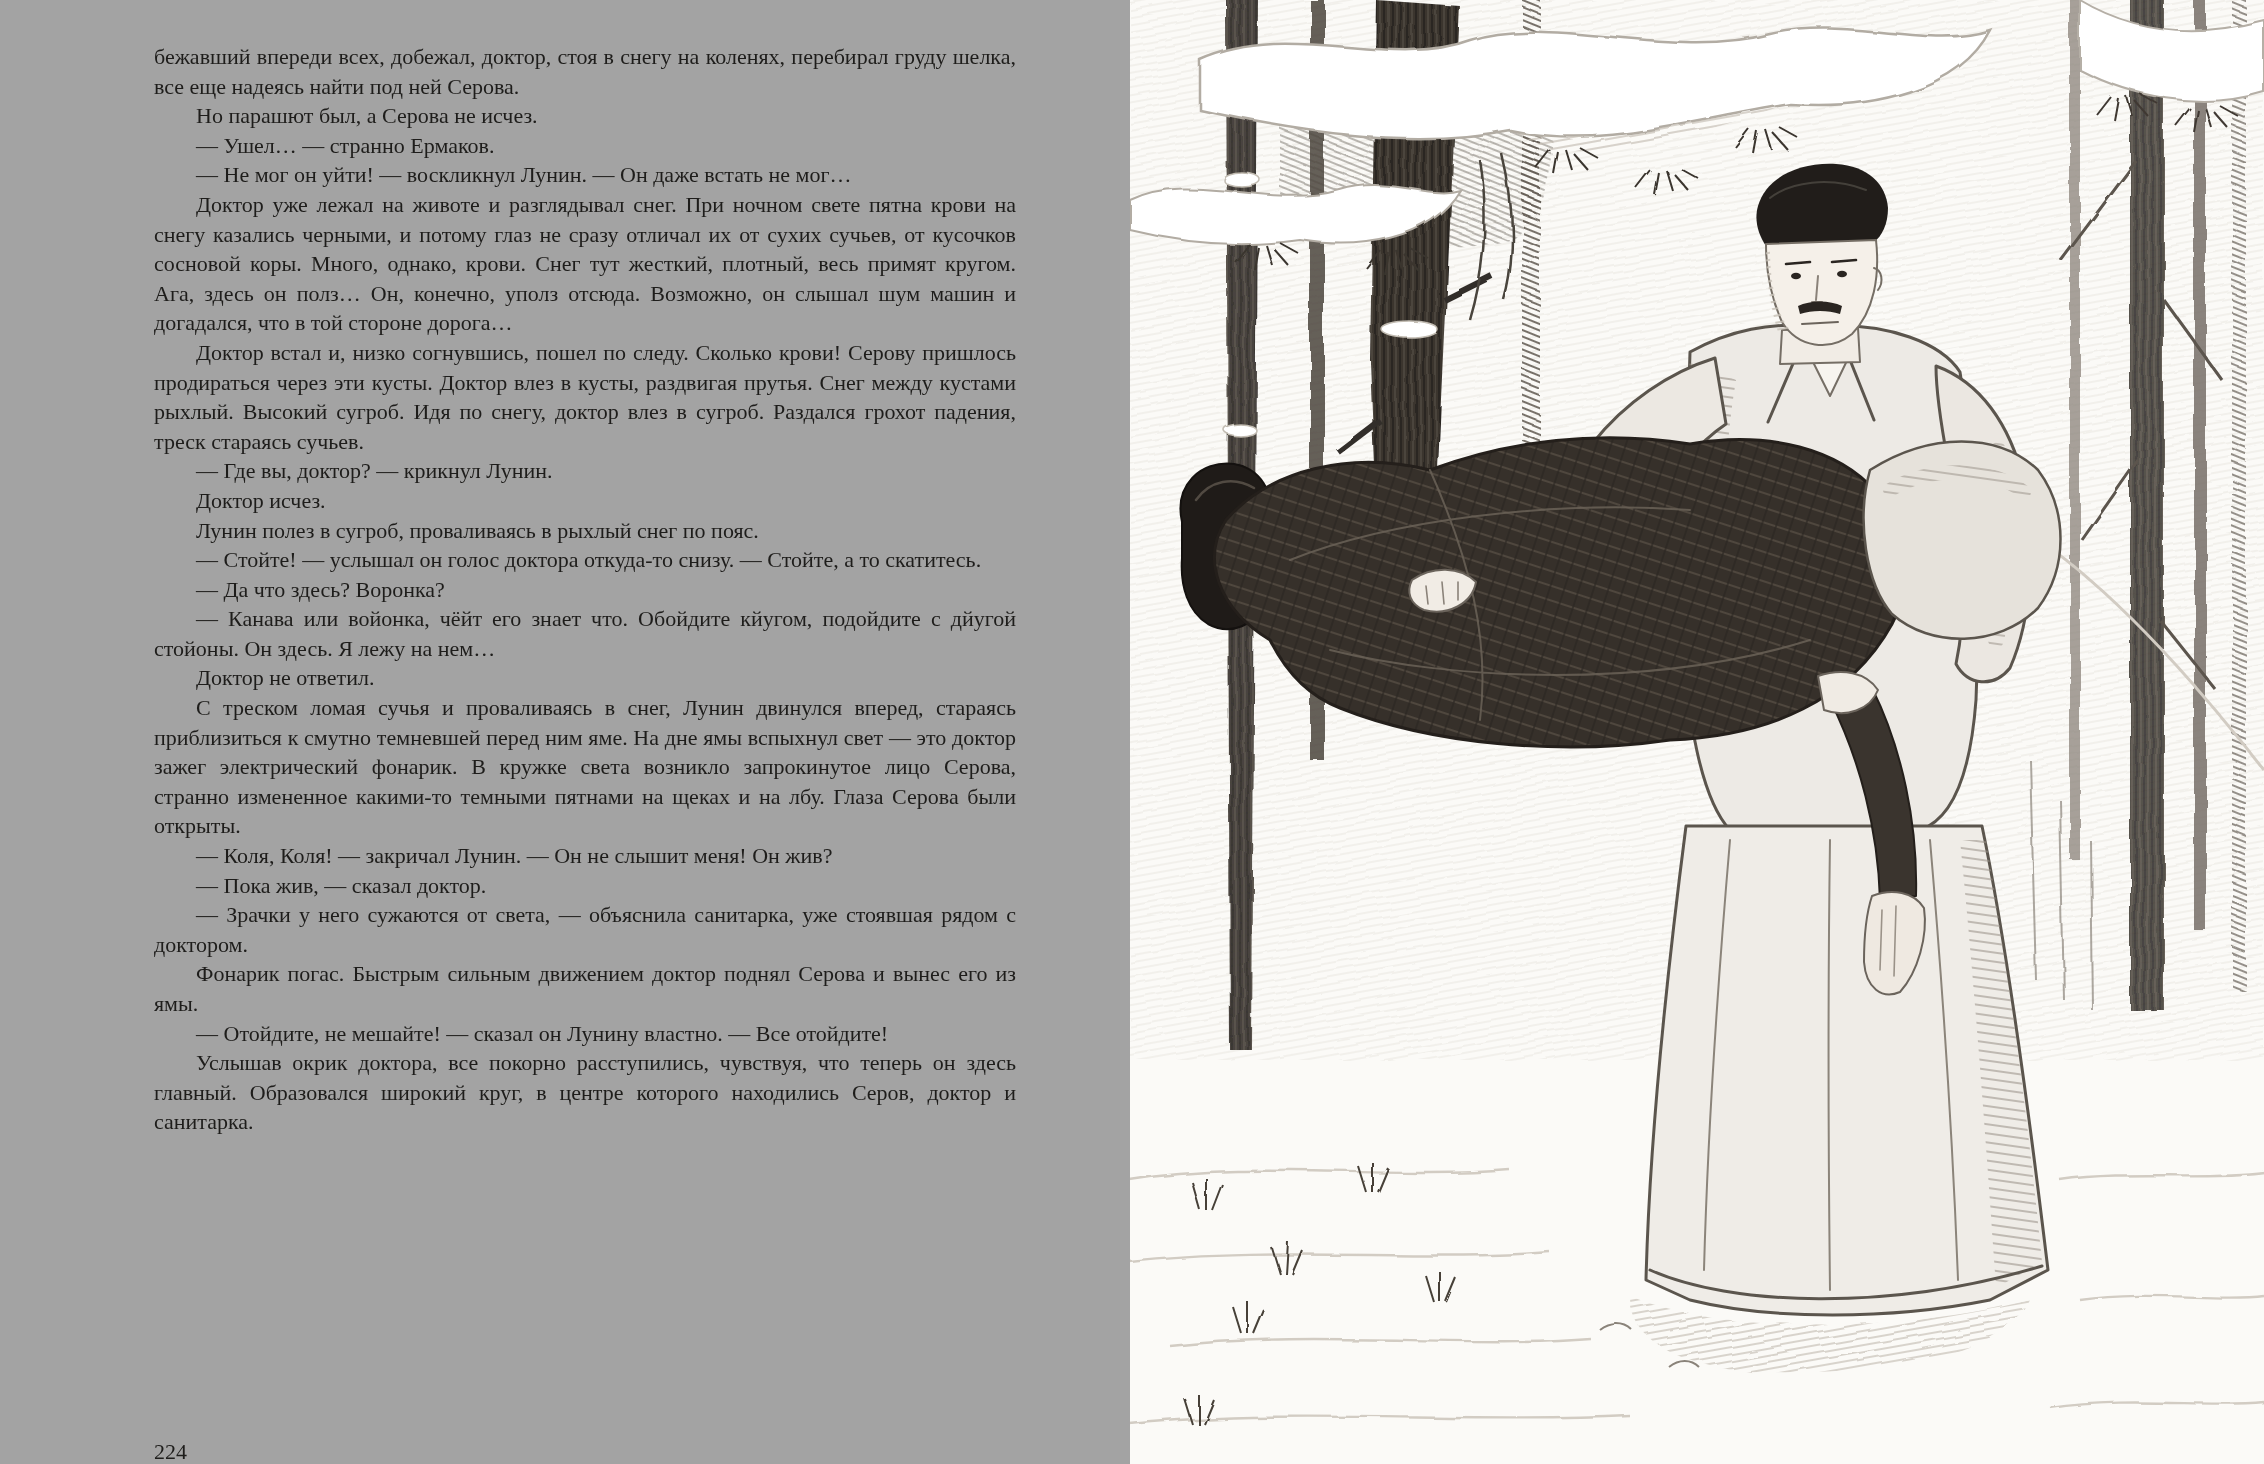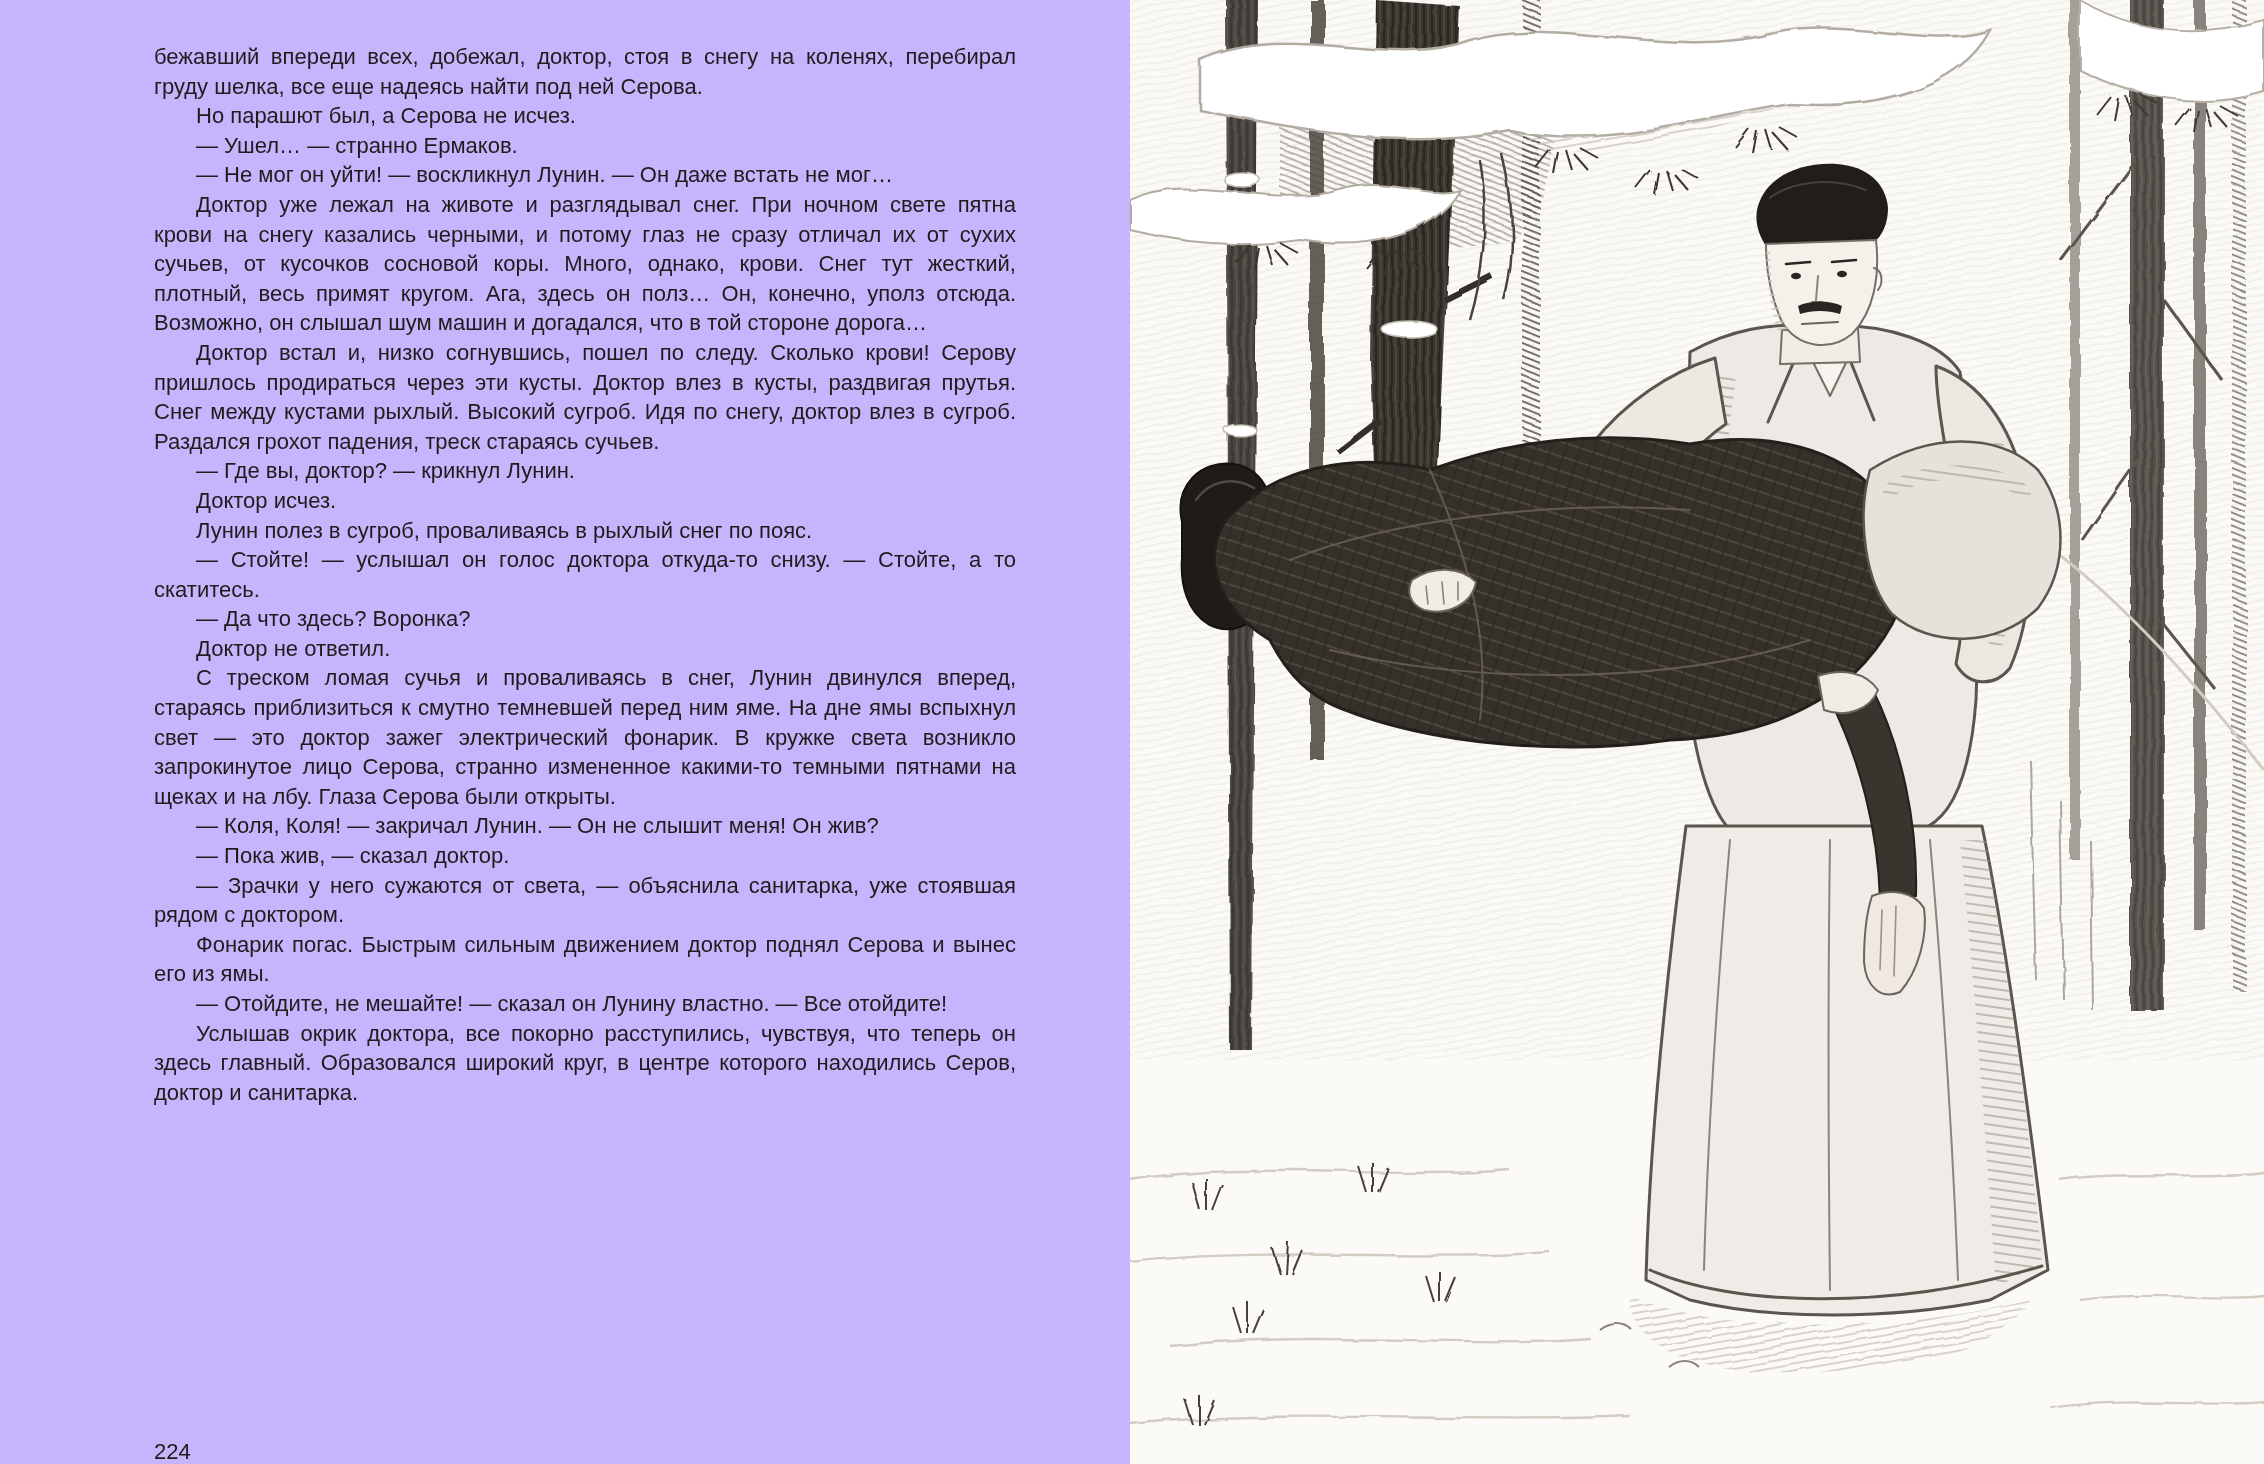--- a/index.html
+++ b/index.html
@@ -1,21 +1,21 @@
 <!DOCTYPE html>
 <html><head>
 <meta charset="utf-8">
 <style>
   html,body{margin:0;padding:0;background:#ffffff;}
   .spread{
     position:relative;
     width:2264px;height:1464px;
-    background:#c4b5fd;
+    background:#a3a3a3;
     overflow:hidden;
-    font-family:Liberation Sans, sans-serif;
+    font-family:Liberation Serif, serif;
   }
   .text-page{
     position:absolute;
     left:154px;top:42px;
     width:862px;
     font-size:22px;
     line-height:29.6px;
     color:#1e1d1b;
     font-weight:500;
     text-align:justify;
@@ -48,20 +48,21 @@
     <p>Но парашют был, а Серова не исчез.</p>
     <p>— Ушел… — странно Ермаков.</p>
     <p>— Не мог он уйти! — воскликнул Лунин. — Он даже встать не мог…</p>
     <p>Доктор уже лежал на животе и разглядывал снег. При ночном свете пятна крови на снегу казались черными, и потому глаз не сразу отличал их от сухих сучьев, от кусочков сосновой коры. Много, однако, крови. Снег тут жесткий, плотный, весь примят кругом. Ага, здесь он полз… Он, конечно, уполз отсюда. Возможно, он слышал шум машин и догадался, что в той стороне дорога…</p>
     <p>Доктор встал и, низко согнувшись, пошел по следу. Сколько крови! Серову пришлось продираться через эти кусты. Доктор влез в кусты, раздвигая прутья. Снег между кустами рыхлый. Высокий сугроб. Идя по снегу, доктор влез в сугроб. Раздался грохот падения, треск стараясь сучьев.</p>
     <p>— Где вы, доктор? — крикнул Лунин.</p>
     <p>Доктор исчез.</p>
     <p>Лунин полез в сугроб, проваливаясь в рыхлый снег по пояс.</p>
     <p>— Стойте! — услышал он голос доктора откуда-то снизу. — Стойте, а то скатитесь.</p>
     <p>— Да что здесь? Воронка?</p>
+    <p>— Канава или войонка, чёйт его знает что. Обойдите кйугом, подойдите с дйугой стойоны. Он здесь. Я лежу на нем…</p>
     <p>Доктор не ответил.</p>
     <p>С треском ломая сучья и проваливаясь в снег, Лунин двинулся вперед, стараясь приблизиться к смутно темневшей перед ним яме. На дне ямы вспыхнул свет — это доктор зажег электрический фонарик. В кружке света возникло запрокинутое лицо Серова, странно измененное какими-то темными пятнами на щеках и на лбу. Глаза Серова были открыты.</p>
     <p>— Коля, Коля! — закричал Лунин. — Он не слышит меня! Он жив?</p>
     <p>— Пока жив, — сказал доктор.</p>
     <p>— Зрачки у него сужаются от света, — объяснила санитарка, уже стоявшая рядом с доктором.</p>
     <p>Фонарик погас. Быстрым сильным движением доктор поднял Серова и вынес его из ямы.</p>
     <p>— Отойдите, не мешайте! — сказал он Лунину властно. — Все отойдите!</p>
     <p>Услышав окрик доктора, все покорно расступились, чувствуя, что теперь он здесь главный. Образовался широкий круг, в центре которого находились Серов, доктор и санитарка.</p>
   </div>
 

